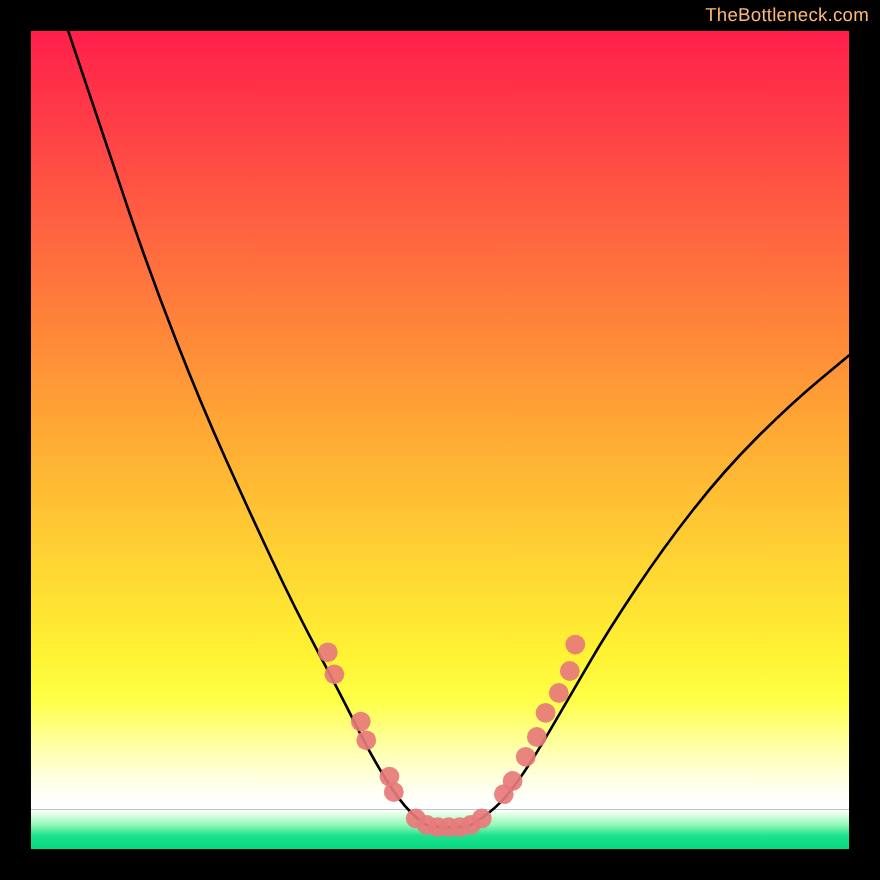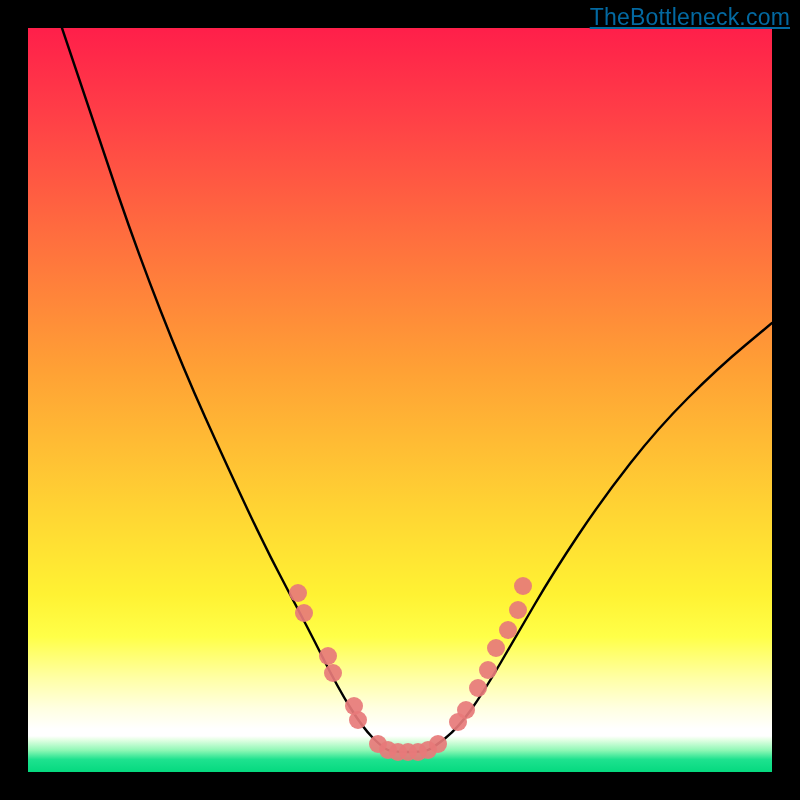--- a/index.html
+++ b/index.html
@@ -57,27 +57,26 @@
       #ffffff 0%,
       #e6ffe6 10%,
       #8ef7b5 40%,
       #1ee28f 65%,
       #05d97f 100%);
   }
   .watermark {
     position: absolute;
     top: 4px;
     right: 10px;
-    color: #0369a1;
-    font-size: 23px;
+    color: #fdba74;
+    font-size: 17px;
     font-weight: 400;
     letter-spacing: 0.2px;
     z-index: 30;
     text-shadow: 0 0 1px rgba(0,0,0,0.2);
-    text-decoration: underline;
   }
   svg.curve {
     position: absolute;
     top: 0;
     left: 0;
     width: 744px;
     height: 744px;
     z-index: 10;
   }
 </style>

